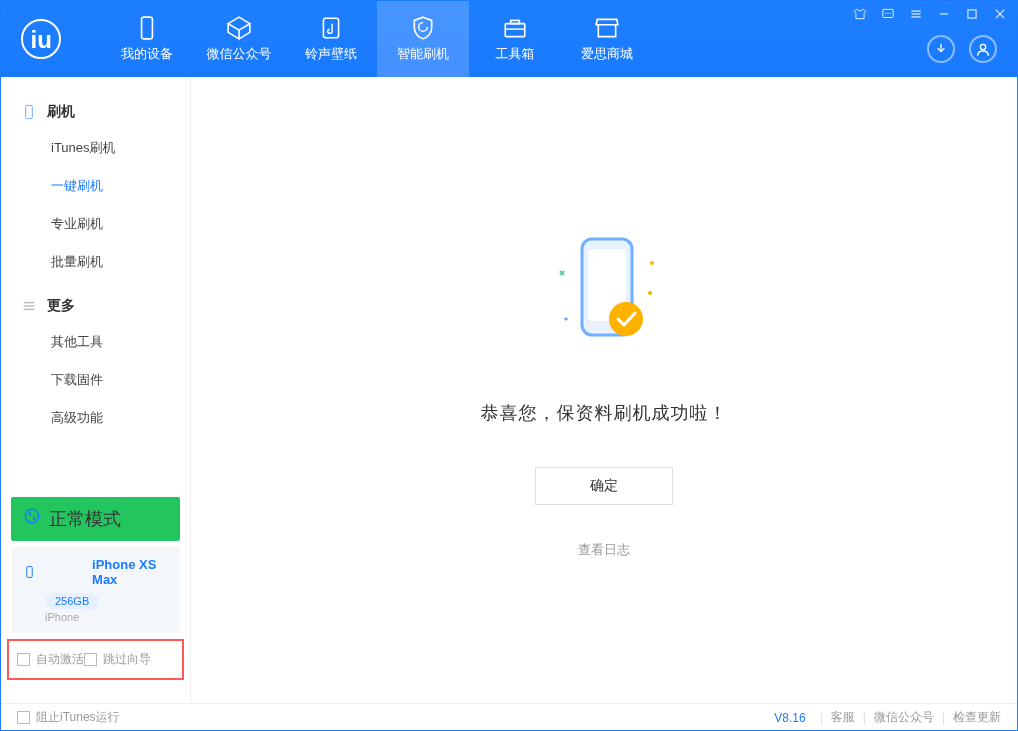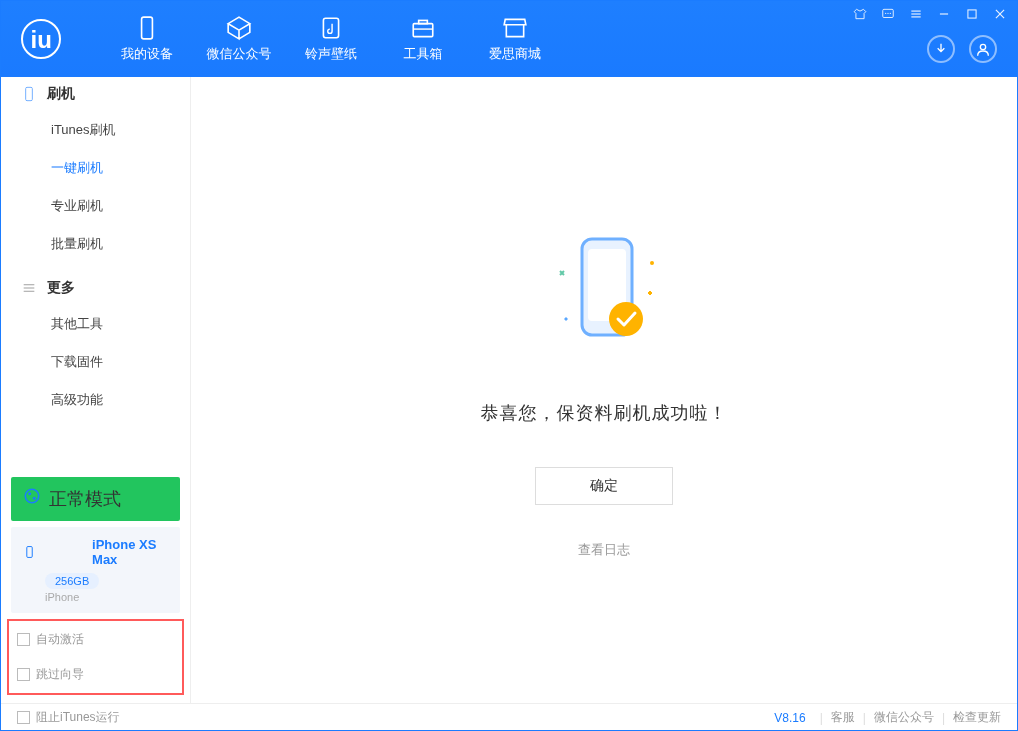--- a/index.html
+++ b/index.html
@@ -17,38 +17,38 @@
 .nav-item.active { background: rgba(255,255,255,0.18); }
 .nav-item svg { width: 26px; height: 26px; margin-bottom: 4px; }
 .nav-item span { font-size: 13px; }
 
 .window-controls { position: absolute; top: 6px; right: 10px; display: flex; gap: 14px; align-items: center; }
 .window-controls svg { width: 14px; height: 14px; cursor: pointer; opacity: 0.9; }
 .header-actions { position: absolute; bottom: 14px; right: 20px; display: flex; gap: 14px; }
 .header-actions div { width: 28px; height: 28px; border: 2px solid rgba(255,255,255,0.5); border-radius: 50%; display: flex; align-items: center; justify-content: center; cursor: pointer; }
 
 .body-area { display: flex; height: 626px; }
-.sidebar { width: 190px; border-right: 1px solid #eee; position: relative; }
+.sidebar { width: 190px; border-right: 1px solid #eee; padding-top: 18px; position: relative; }
 .side-group { margin-bottom: 8px; }
 .side-header { display: flex; align-items: center; padding: 8px 20px; color: #333; font-size: 14px; font-weight: bold; }
 .side-header svg { width: 16px; height: 16px; margin-right: 10px; opacity: 0.6; }
 .side-item { padding: 10px 20px 10px 50px; font-size: 13px; color: #444; cursor: pointer; }
 .side-item.active { color: #1b7cff; }
 
 .side-bottom { position: absolute; bottom: 0; left: 0; right: 0; }
 .device-panel { margin: 0 10px 6px 10px; }
 .mode-btn { background: #22c55e; padding: 10px 12px; display: flex; font-size: 18px; color: #333; cursor: pointer; border-radius: 2px; margin-bottom: 6px;}
 .mode-btn svg { margin-right: 8px; }
 .device-btn { background: #f3f6fb; padding: 10px 12px; border-radius: 2px; }
 .device-name { display: flex; align-items: center; color: #1b7cff; font-size: 13px; font-weight: bold; gap: 48px; }
 .device-name svg { margin-right: 8px; }
 .device-cap { display: inline-block; margin: 6px 0 2px 22px; background: #e6f0ff; color: #1b7cff; font-size: 11px; padding: 2px 10px; border-radius: 10px; }
 .device-type { margin-left: 22px; font-size: 11px; color: #aaa; }
 
-.checks-row { border: 2px solid #ff5a5a; margin: 6px 6px 8px 6px; padding: 10px 8px; display: flex; gap: 18px; flex-direction: column; }
+.checks-row { border: 2px solid #ff5a5a; margin: 6px 6px 23px 6px; padding: 10px 8px; display: flex; gap: 0; }
 .chk { display: flex; align-items: center; font-size: 12px; color: #999; cursor: pointer; }
 .chk-box { width: 13px; height: 13px; border: 1px solid #bbb; margin-right: 6px; }
 
 .content { flex: 1; position: relative; display: flex; flex-direction: column; align-items: center; justify-content: center; gap: 16px; }
 .illus { margin-bottom: 20px; position: relative; }
 .msg { font-size: 18px; color: #333; margin-bottom: 26px; letter-spacing: 1px; }
 .ok-btn { padding: 9px 54px; border: 1px solid #ddd; background: #fff; font-size: 14px; color: #333; cursor: pointer; margin-bottom: 20px; }
 .log-link { font-size: 13px; color: #999; cursor: pointer; }
 
 .footer { height: 28px; border-top: 1px solid #eee; display: flex; align-items: center; padding: 0 16px; font-size: 12px; color: #999; }
@@ -82,20 +82,27 @@
           <path d="M12 2 L22 8 L12 14 L2 8 Z M2 8 L2 16 L12 22 L12 14 M22 8 L22 16 L12 22" fill="none" stroke="#fff" stroke-width="1.5"></path>
         </svg>
       <span>微信公众号</span>
     </div>
     <div class="nav-item">
       <svg viewBox="0 0 24 24">
           <rect x="5" y="3" width="14" height="18" rx="2" fill="none" stroke="#fff" stroke-width="1.5"></rect>
           <path d="M13 8 L13 15 A2 2 0 1 1 11 13" fill="none" stroke="#fff" stroke-width="1.3"></path>
         </svg>
       <span>铃声壁纸</span>
+    </div>
+    <div class="nav-item active">
+      <svg viewBox="0 0 24 24">
+          <path d="M12 2 L20 5 L20 12 C20 17 16 21 12 22 C8 21 4 17 4 12 L4 5 Z" fill="none" stroke="#fff" stroke-width="1.5"></path>
+          <path d="M12 7 A4 4 0 1 0 16 11" fill="none" stroke="#fff" stroke-width="1.3"></path>
+        </svg>
+      <span>智能刷机</span>
     </div>
     <div class="nav-item">
       <svg viewBox="0 0 24 24">
           <rect x="3" y="8" width="18" height="12" rx="1" fill="none" stroke="#fff" stroke-width="1.5"></rect>
           <rect x="8" y="5" width="8" height="3" fill="none" stroke="#fff" stroke-width="1.5"></rect>
           <line x1="3" y1="13" x2="21" y2="13" stroke="#fff" stroke-width="1.3"></line>
         </svg>
       <span>工具箱</span>
     </div>
     <div class="nav-item">

